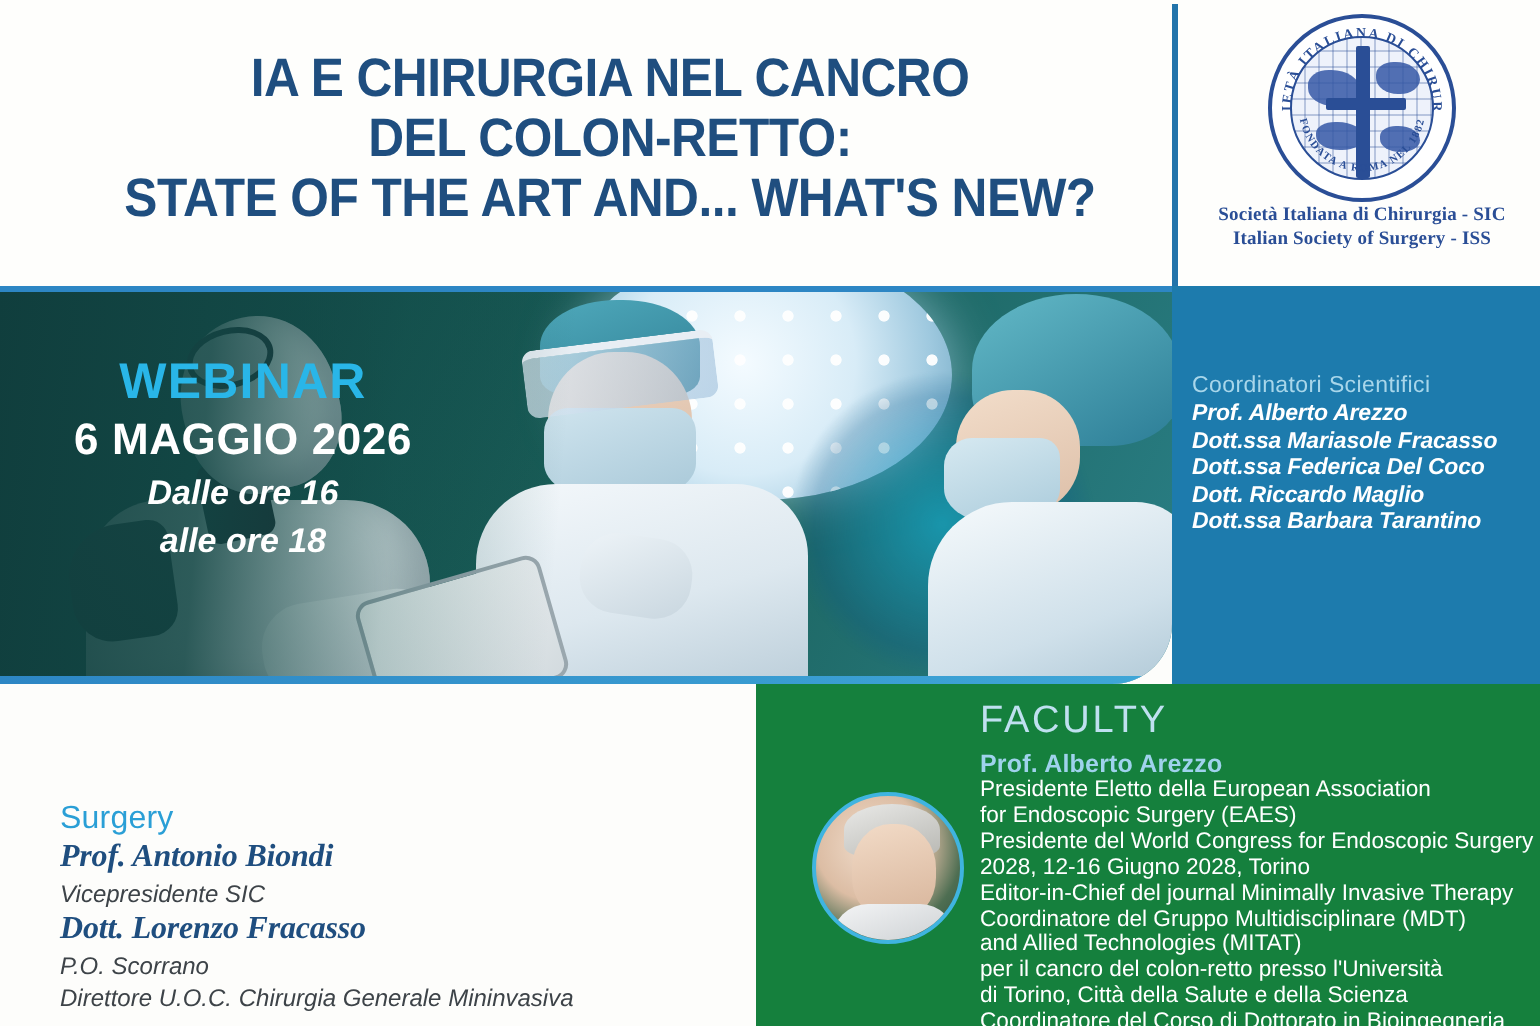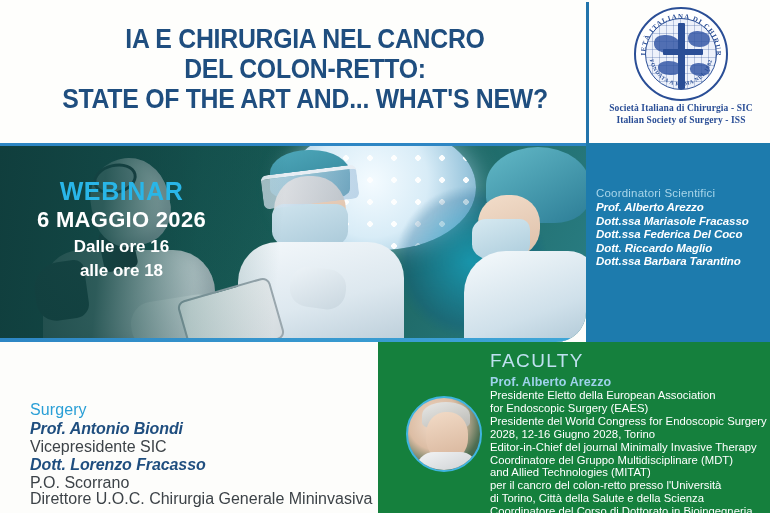--- a/index.html
+++ b/index.html
@@ -239,21 +239,21 @@
   }
   .webinar-label {
     color: #29b6e8; font-size: 25px; font-weight: bold; letter-spacing: .6px;
     line-height: 28px;
   }
   .webinar-date {
     color: #ffffff; font-size: 22px; font-weight: bold; letter-spacing: .3px;
     line-height: 30px;
   }
   .webinar-time {
-    color: #ffffff; font-size: 17px; font-weight: bold; line-height: 24px;
+    color: #ffffff; font-size: 17px; font-weight: bold; line-height: 24px; font-style: italic;
   }
 
   
   .panel-coord {
     position: absolute; left: 586px; top: 143px; width: 184px; height: 199px;
     background: #1d7bad;
   }
   .coord-inner { position: absolute; left: 10px; top: 43px; right: 2px; }
   .coord-title {
     color: #a8d6ea; font-size: 11.5px; line-height: 14px; letter-spacing: .2px;
@@ -308,24 +308,24 @@
 
   
   .opening {
     position: absolute; left: 30px; top: 400px; width: 348px;
   }
   .opening-label {
     color: #2a9fd6; font-size: 16px; line-height: 19px; letter-spacing: .1px;
   }
   .opening-name {
     color: #1f4e7f; font-size: 16px; font-weight: bold; font-style: italic;
-    line-height: 20px; letter-spacing: -.1px;
+    line-height: 20px; letter-spacing: -.1px; font-family: Liberation Serif, serif;
   }
   .opening-role {
-    color: #3d4348; font-size: 16px; line-height: 16px;
+    color: #3d4348; font-size: 12px; line-height: 16px; font-style: italic;
   }
 </style>
 </head>
 <body>
 
 <div id="poster">
 
   <div class="header">
     <div class="title-block">
       <div class="title-line">IA E CHIRURGIA NEL CANCRO</div>

